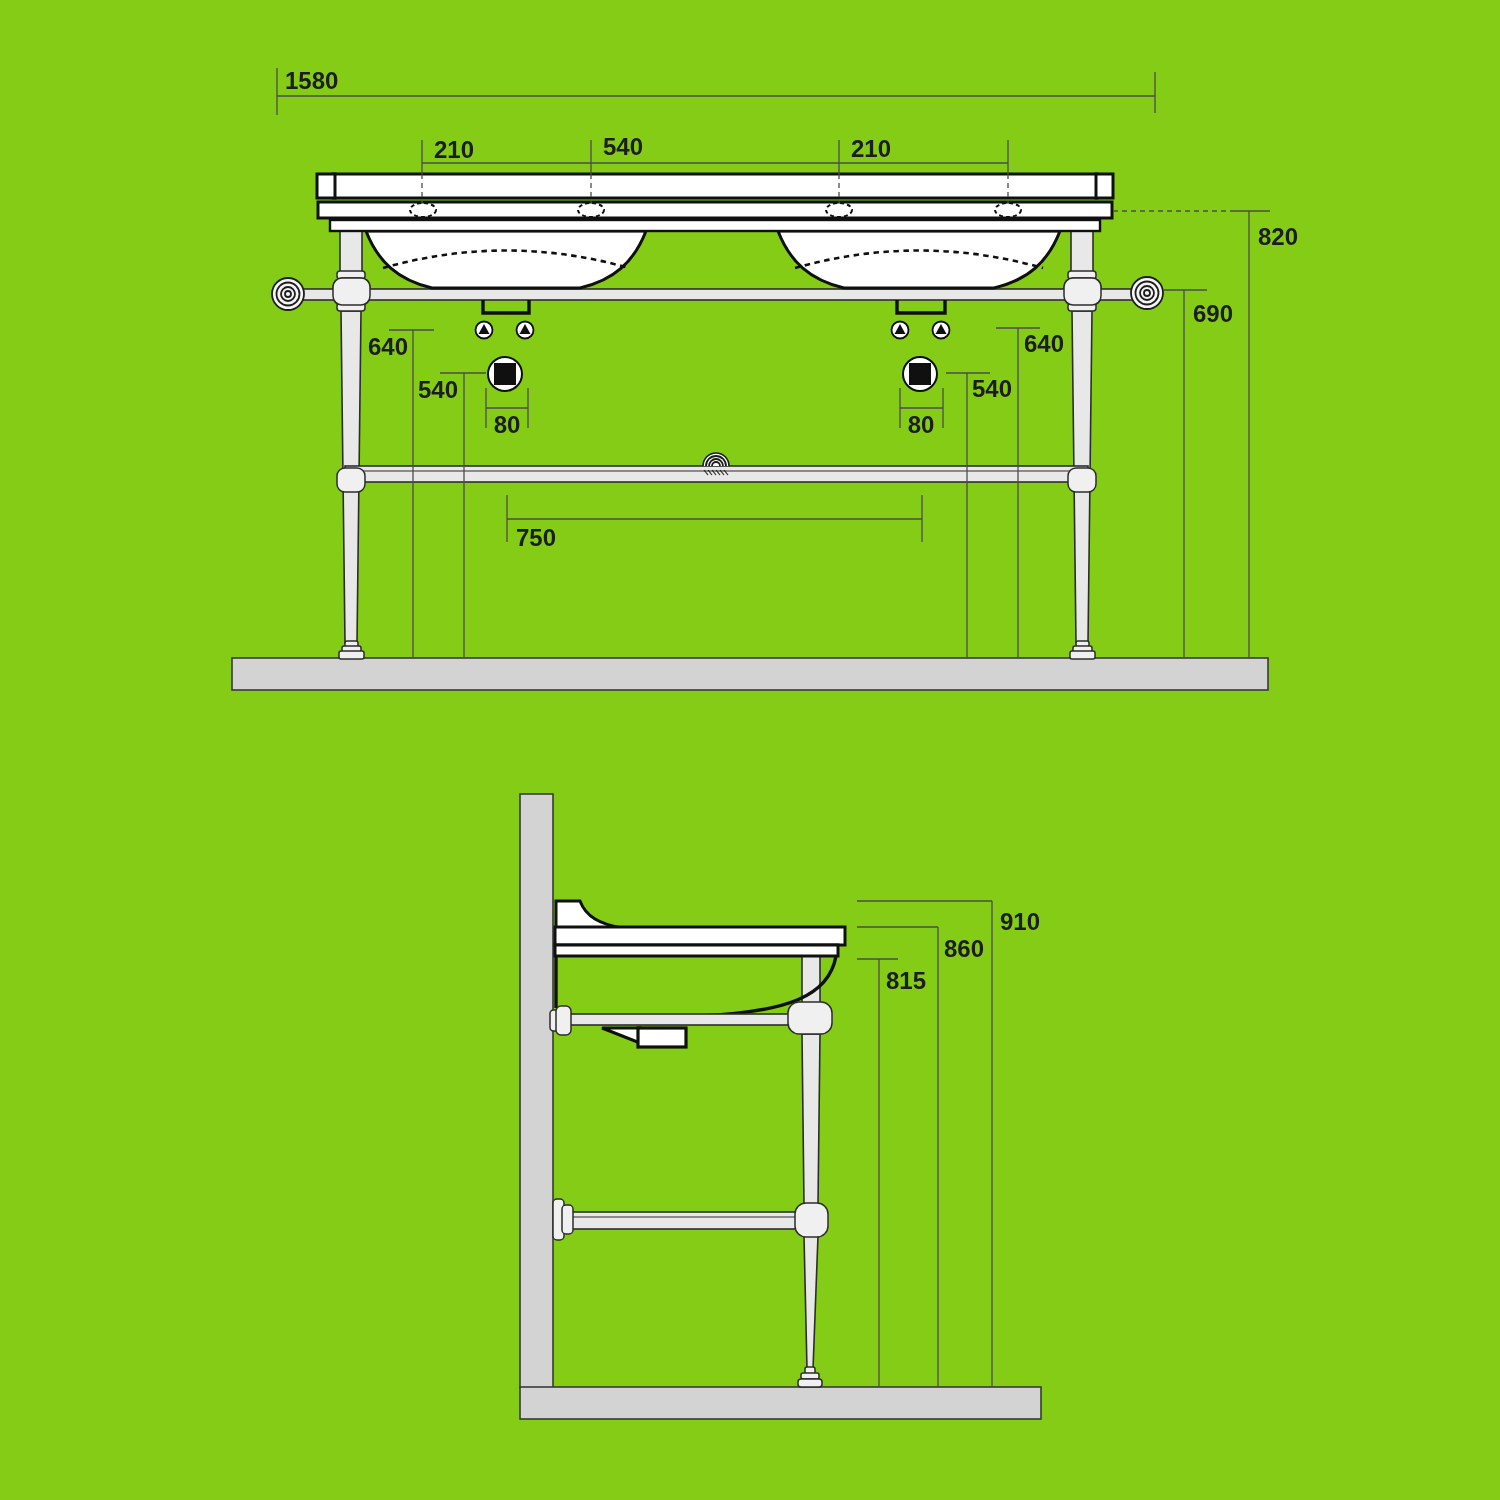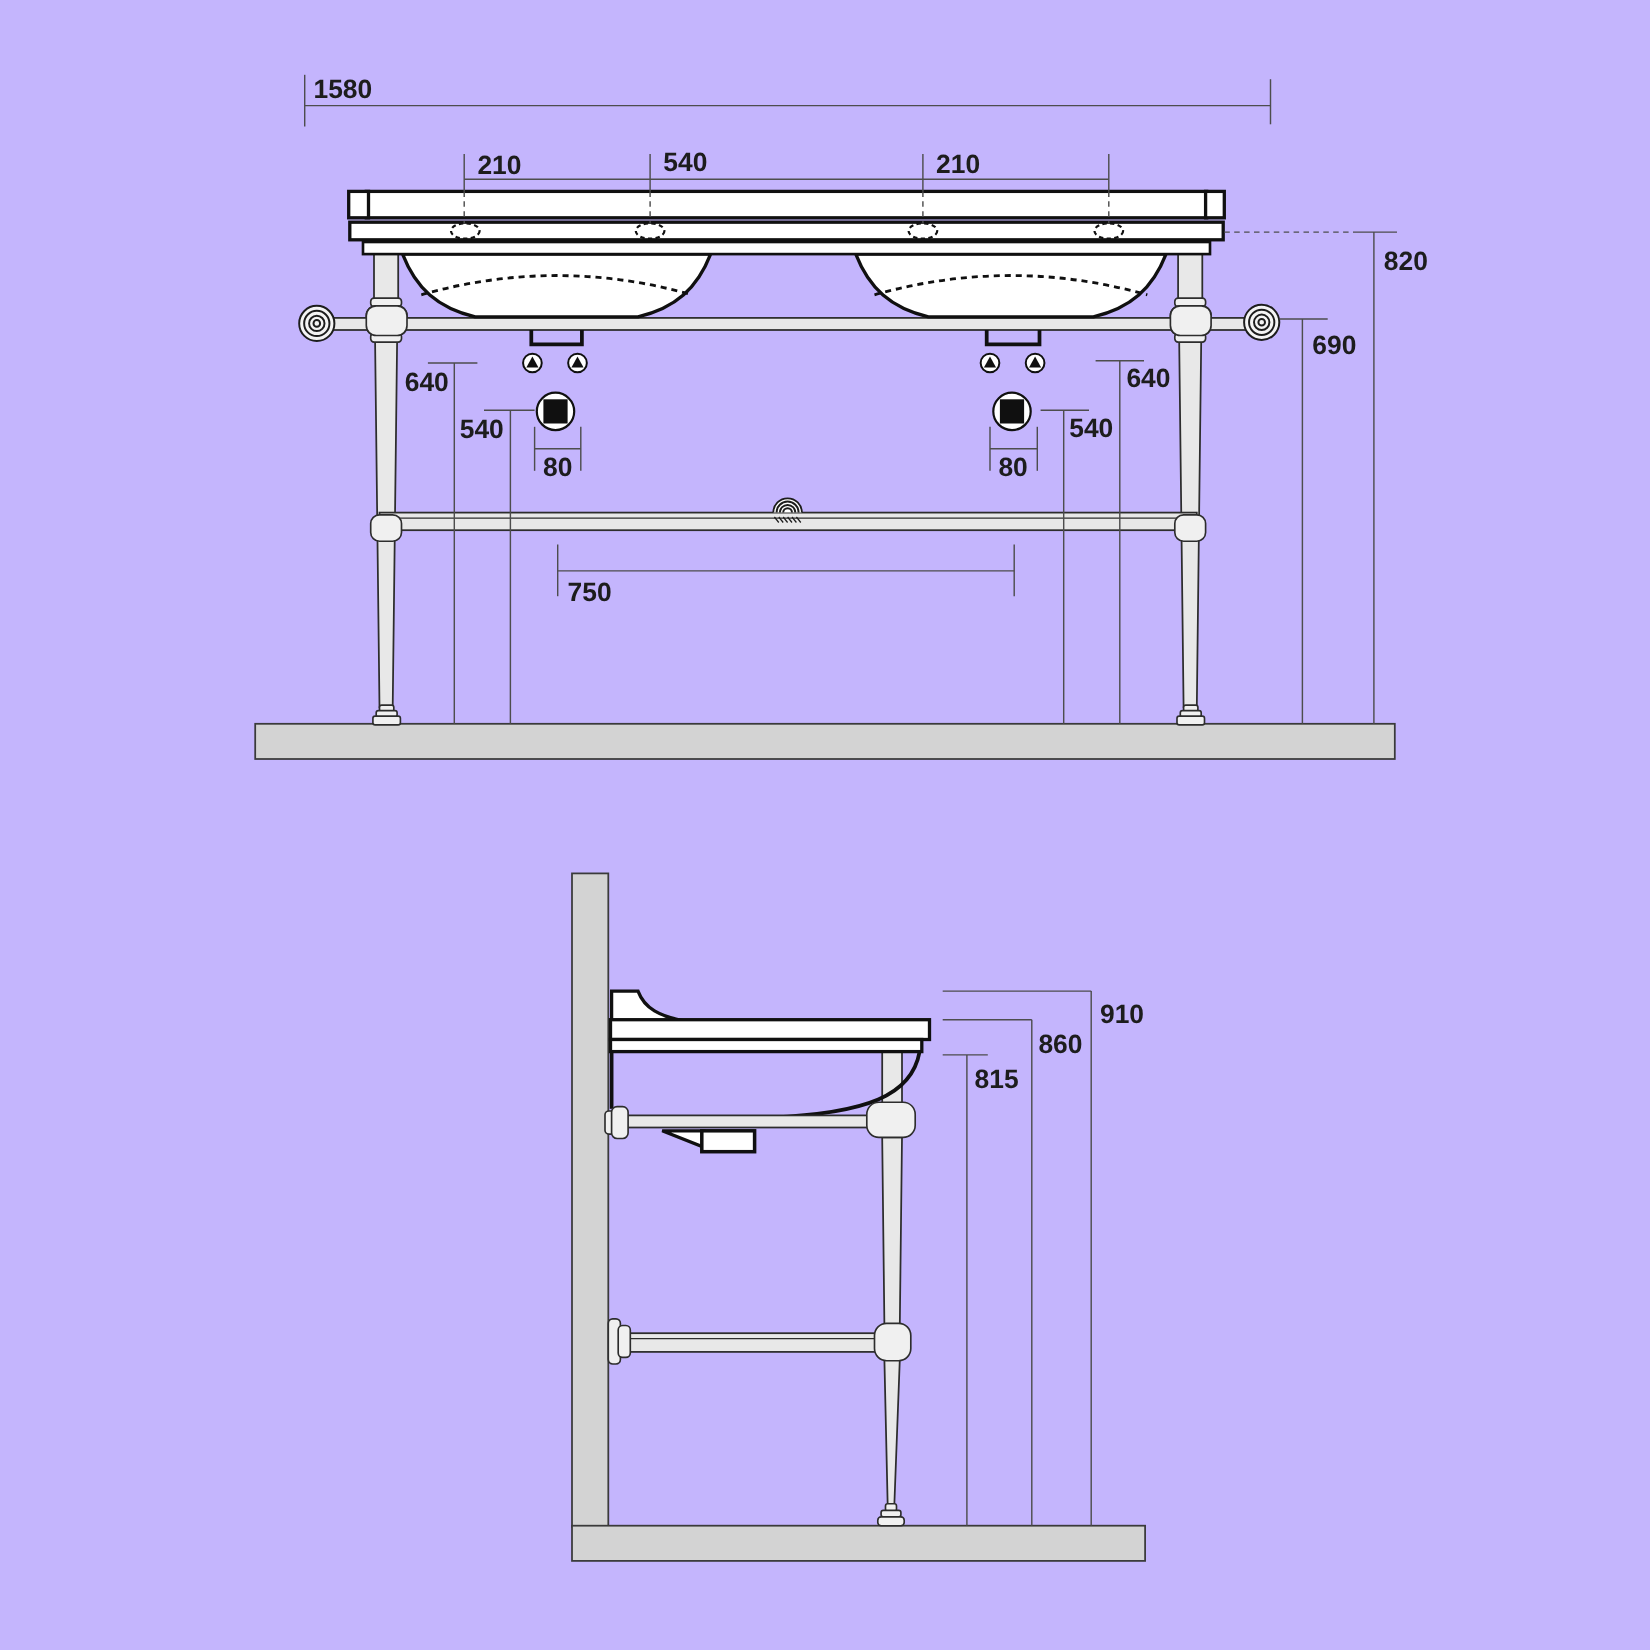--- a/index.html
+++ b/index.html
@@ -1,16 +1,16 @@
 <!DOCTYPE html>
 <html><head>
 <meta charset="utf-8">
 <style>
   html,body{margin:0;padding:0;background:#ffffff;}
-  .stage{position:relative;width:1500px;height:1500px;background:#c4b5fd;overflow:hidden;}
+  .stage{position:relative;width:1500px;height:1500px;background:#84cc16;overflow:hidden;}
   svg{display:block;}
   text.dim{font:700 24px "Liberation Sans", sans-serif;fill:#1d1d1d;}
   .ceramic{fill:#ffffff;stroke:#101010;stroke-width:3;}
   .ceramic-thin{fill:#ffffff;stroke:#101010;stroke-width:2.4;}
   .metal{fill:#e8e8e8;stroke:#2d2d2d;stroke-width:1.6;}
   .metal-lt{fill:#f0f0f0;stroke:#2d2d2d;stroke-width:1.5;}
   .slab{fill:#d3d3d3;stroke:#3a3a3a;stroke-width:1.6;}
   .dimline{stroke:#4d4d4d;stroke-width:1.3;fill:none;}
   .dimdash{stroke:#4d4d4d;stroke-width:1.3;fill:none;stroke-dasharray:5 4;}
   .holedash{fill:none;stroke:#101010;stroke-width:2;stroke-dasharray:4 3;}

